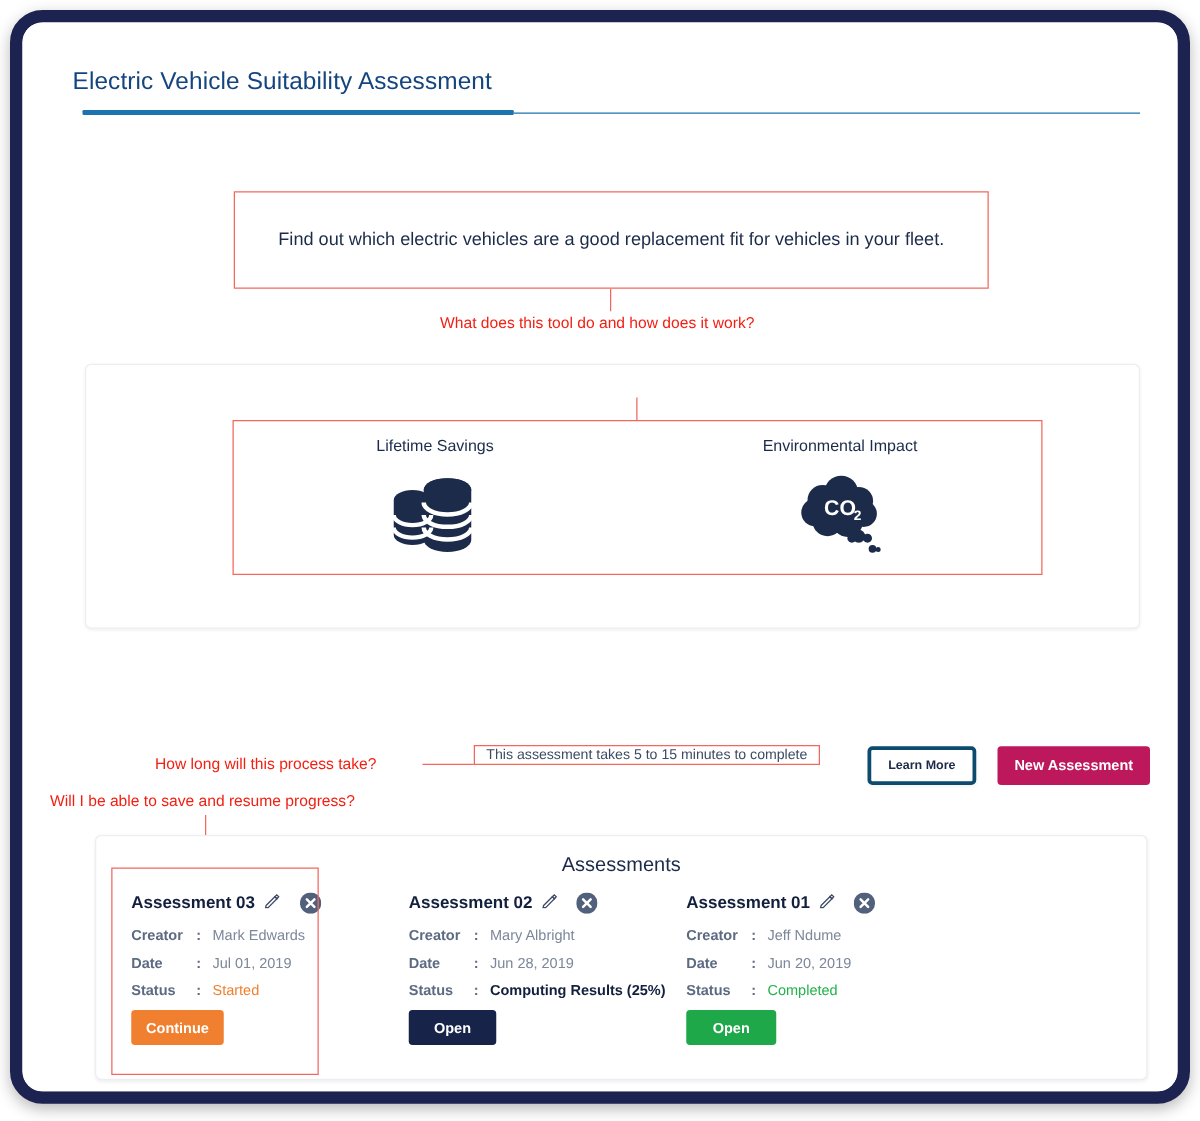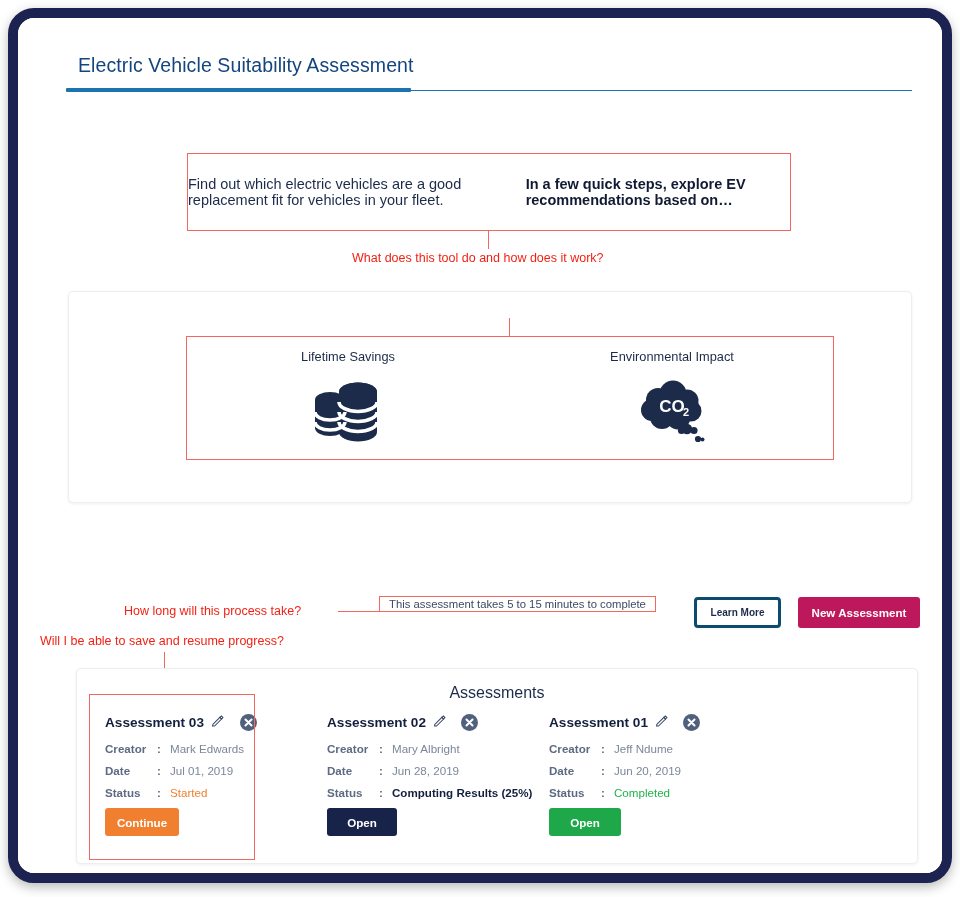--- a/index.html
+++ b/index.html
@@ -17,21 +17,21 @@
     border:10px solid #1d2350; border-radius:26px; background:#ffffff;
     box-shadow:0 4px 12px rgba(0,0,0,.28);
   }
   .device-inner{
     position:absolute; left:0; top:0; right:0; bottom:0;
     background:#ffffff; border-radius:16px; overflow:hidden;
   }
 
   
   .page-title{
-    position:absolute; left:60px; top:36px;
+    position:absolute; left:40px; top:36px;
     font-size:19.5px; color:#14457f; letter-spacing:.1px; white-space:nowrap;
   }
   .tab-underline-thick{
     position:absolute; left:48px; top:70px; width:345px; height:4px;
     background:#1d72b0; border-radius:1px;
   }
   .tab-underline-thin{
     position:absolute; left:393px; top:71.5px; width:501px; height:1.5px;
     background:#1d72b0;
   }
@@ -107,21 +107,21 @@
     font-size:16px; color:#1c2b4a;
   }
   .assess-row{
     position:absolute; left:16px; top:45px; width:810px; display:flex;
   }
   .assess-item{ width:222px; position:relative; padding-left:12px; }
   .assess-item.second{ width:222px; }
 
   .assess-title{
     font-size:13.6px; font-weight:bold; color:#13203d;
-    display:flex; align-items:center; gap:7px; margin-bottom:12px;
+    display:flex; align-items:flex-start; gap:7px; margin-bottom:12px;
   }
   .pencil-icon{ display:inline-block; }
 
   .kv{ display:flex; align-items:center; font-size:11.6px; margin-bottom:9px; }
   .kv .k{ color:#5d6b82; font-weight:bold; width:52px; }
   .kv .sep{ color:#5d6b82; font-weight:bold; width:13px; }
   .kv .v{ color:#7c8799; }
   .kv .v.orange{ color:#f08030; }
   .kv .v.green{ color:#21b24b; }
   .kv .v.dark{ color:#13203d; font-weight:bold; }
@@ -150,21 +150,20 @@
 
   <div class="device-frame">
     <div class="device-inner">
 
       <div class="page-title">Electric Vehicle Suitability Assessment</div>
       <div class="tab-underline-thick"></div>
       <div class="tab-underline-thin"></div>
 
       <div class="intro-box">
         <div class="intro-line1">Find out which electric vehicles are a good replacement fit for vehicles in your fleet.</div>
-        <div class="intro-line2">In a few quick steps, explore EV recommendations based on…</div>
       </div>
 
       <div class="anno-line v" style="left:470px; top:213px; height:18px;"></div>
       <div class="anno-text" style="left:334px; top:233px;">What does this tool do and how does it work?</div>
 
       <div class="feature-card">
 
         <div class="anno-line v" style="left:440px; top:26px; height:18px;"></div>
 
         <div class="feature-redbox"></div>

